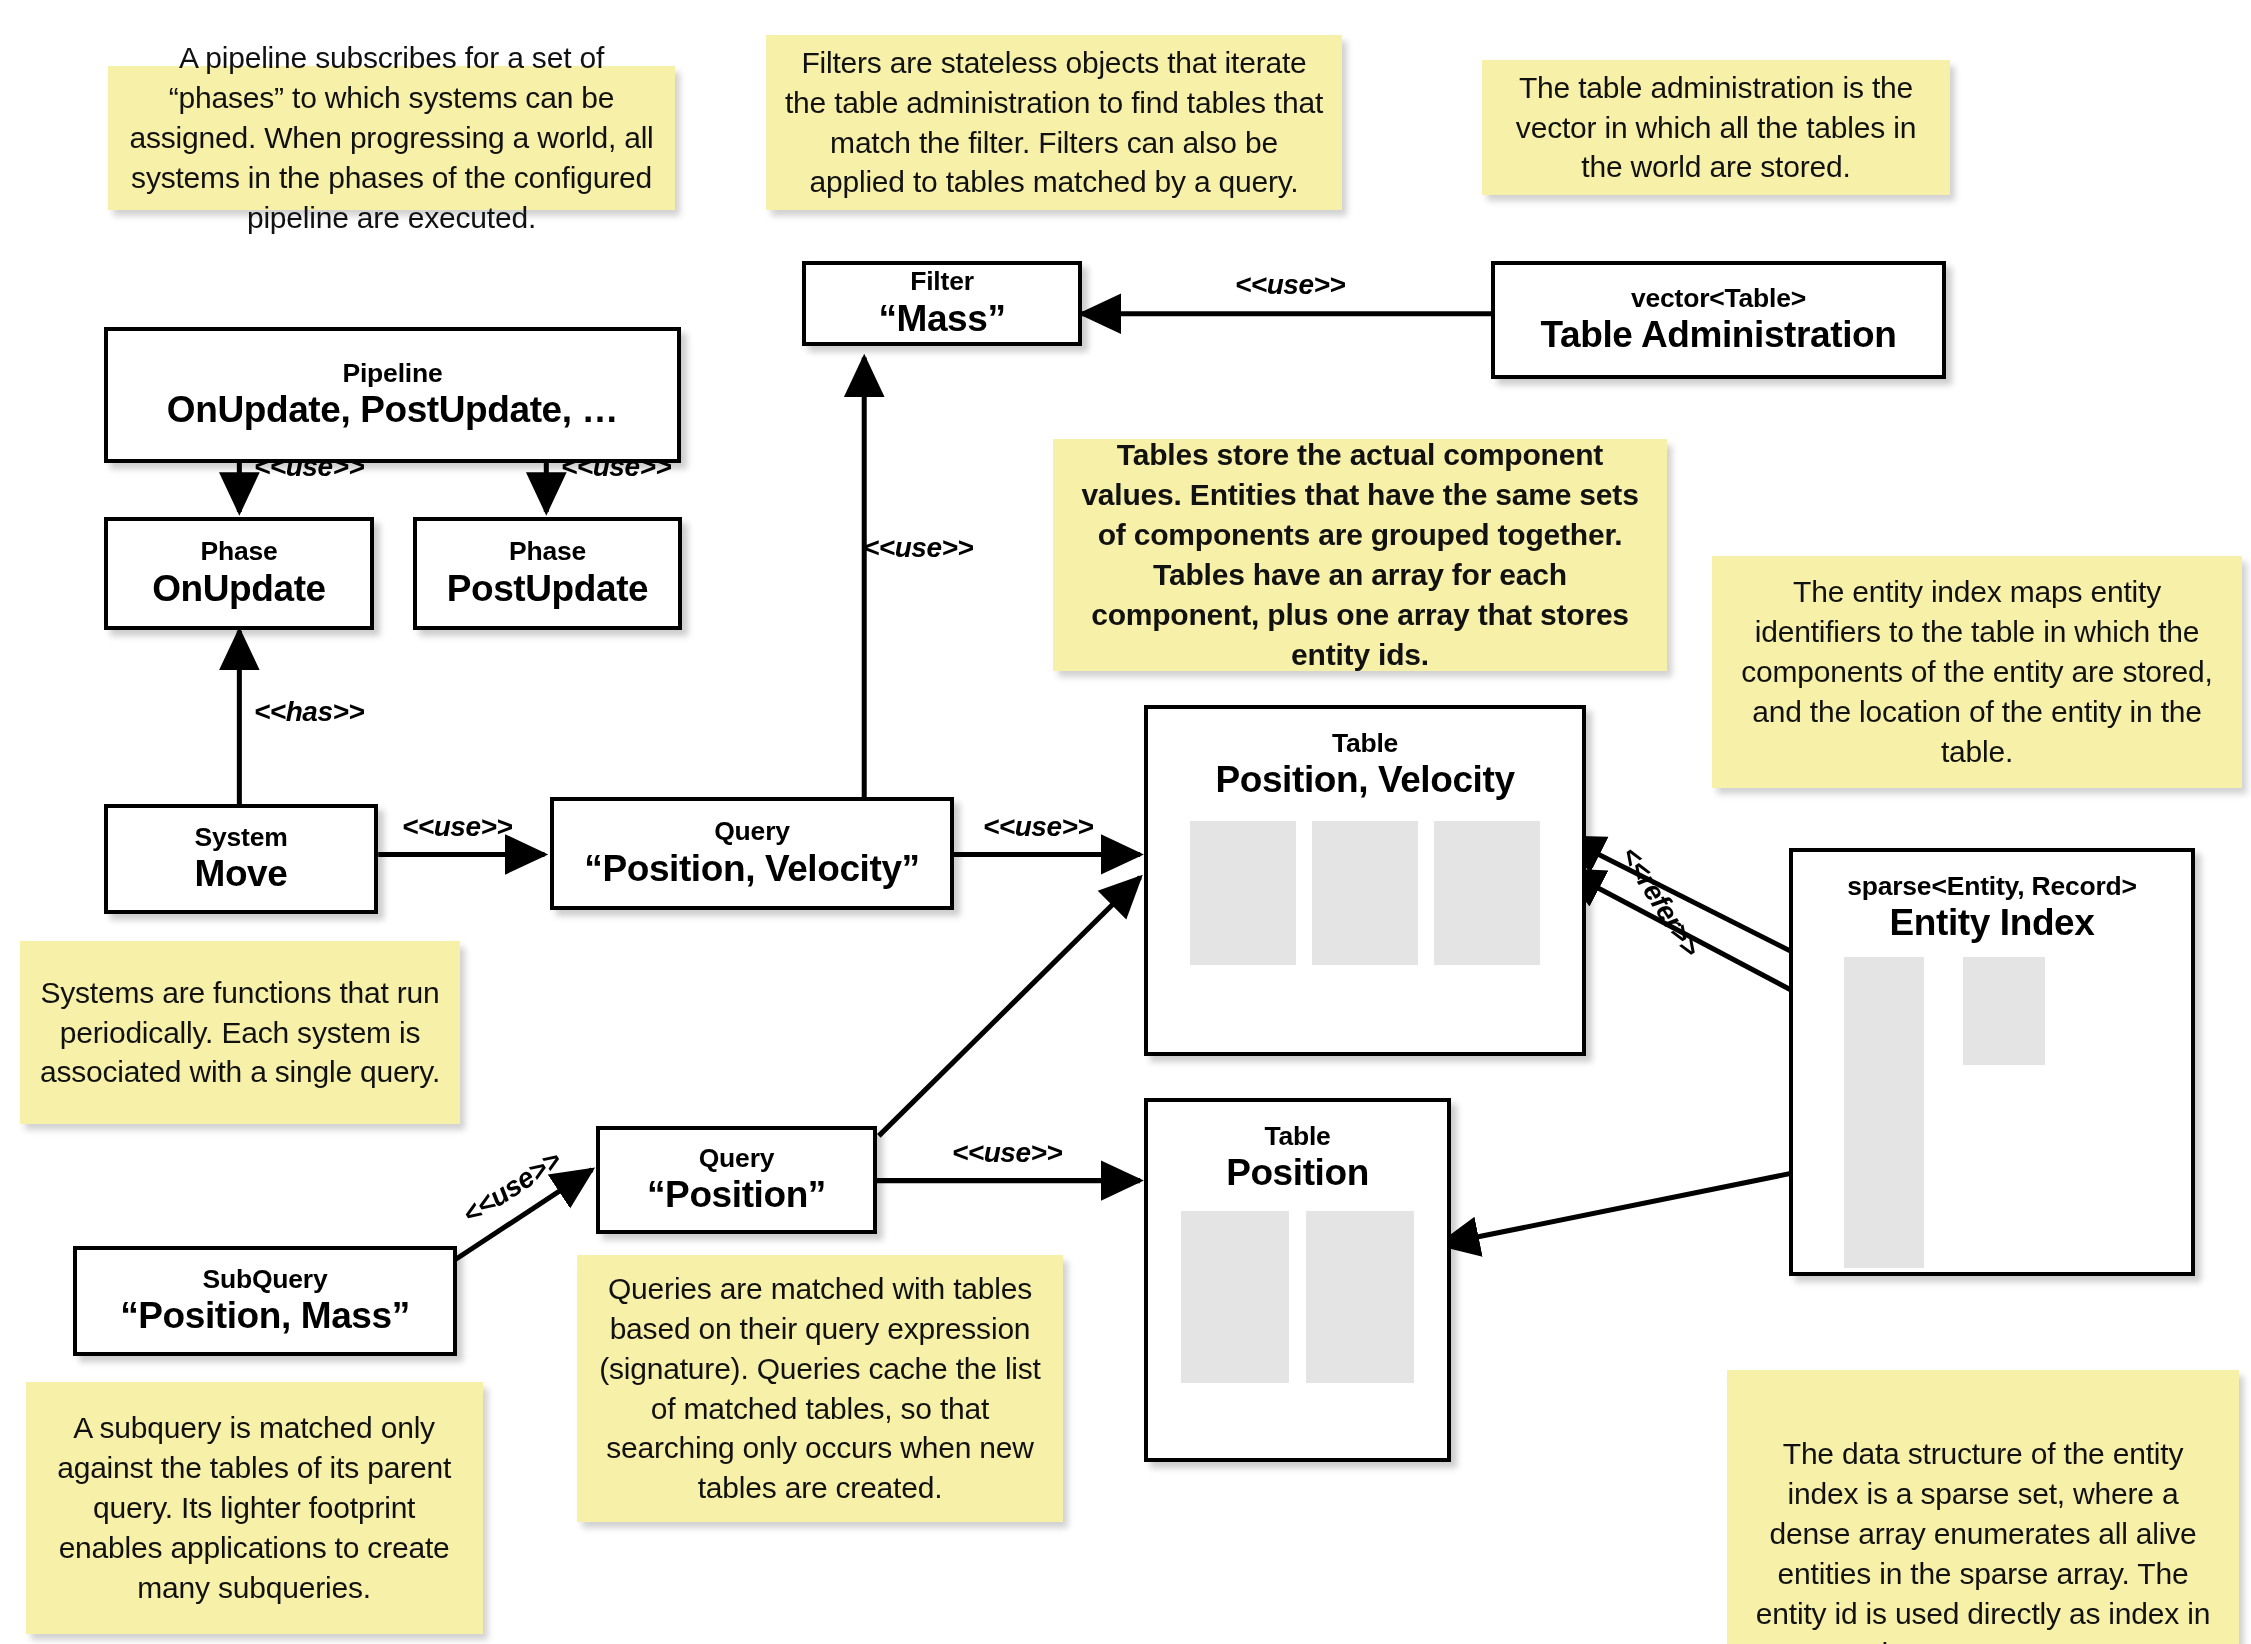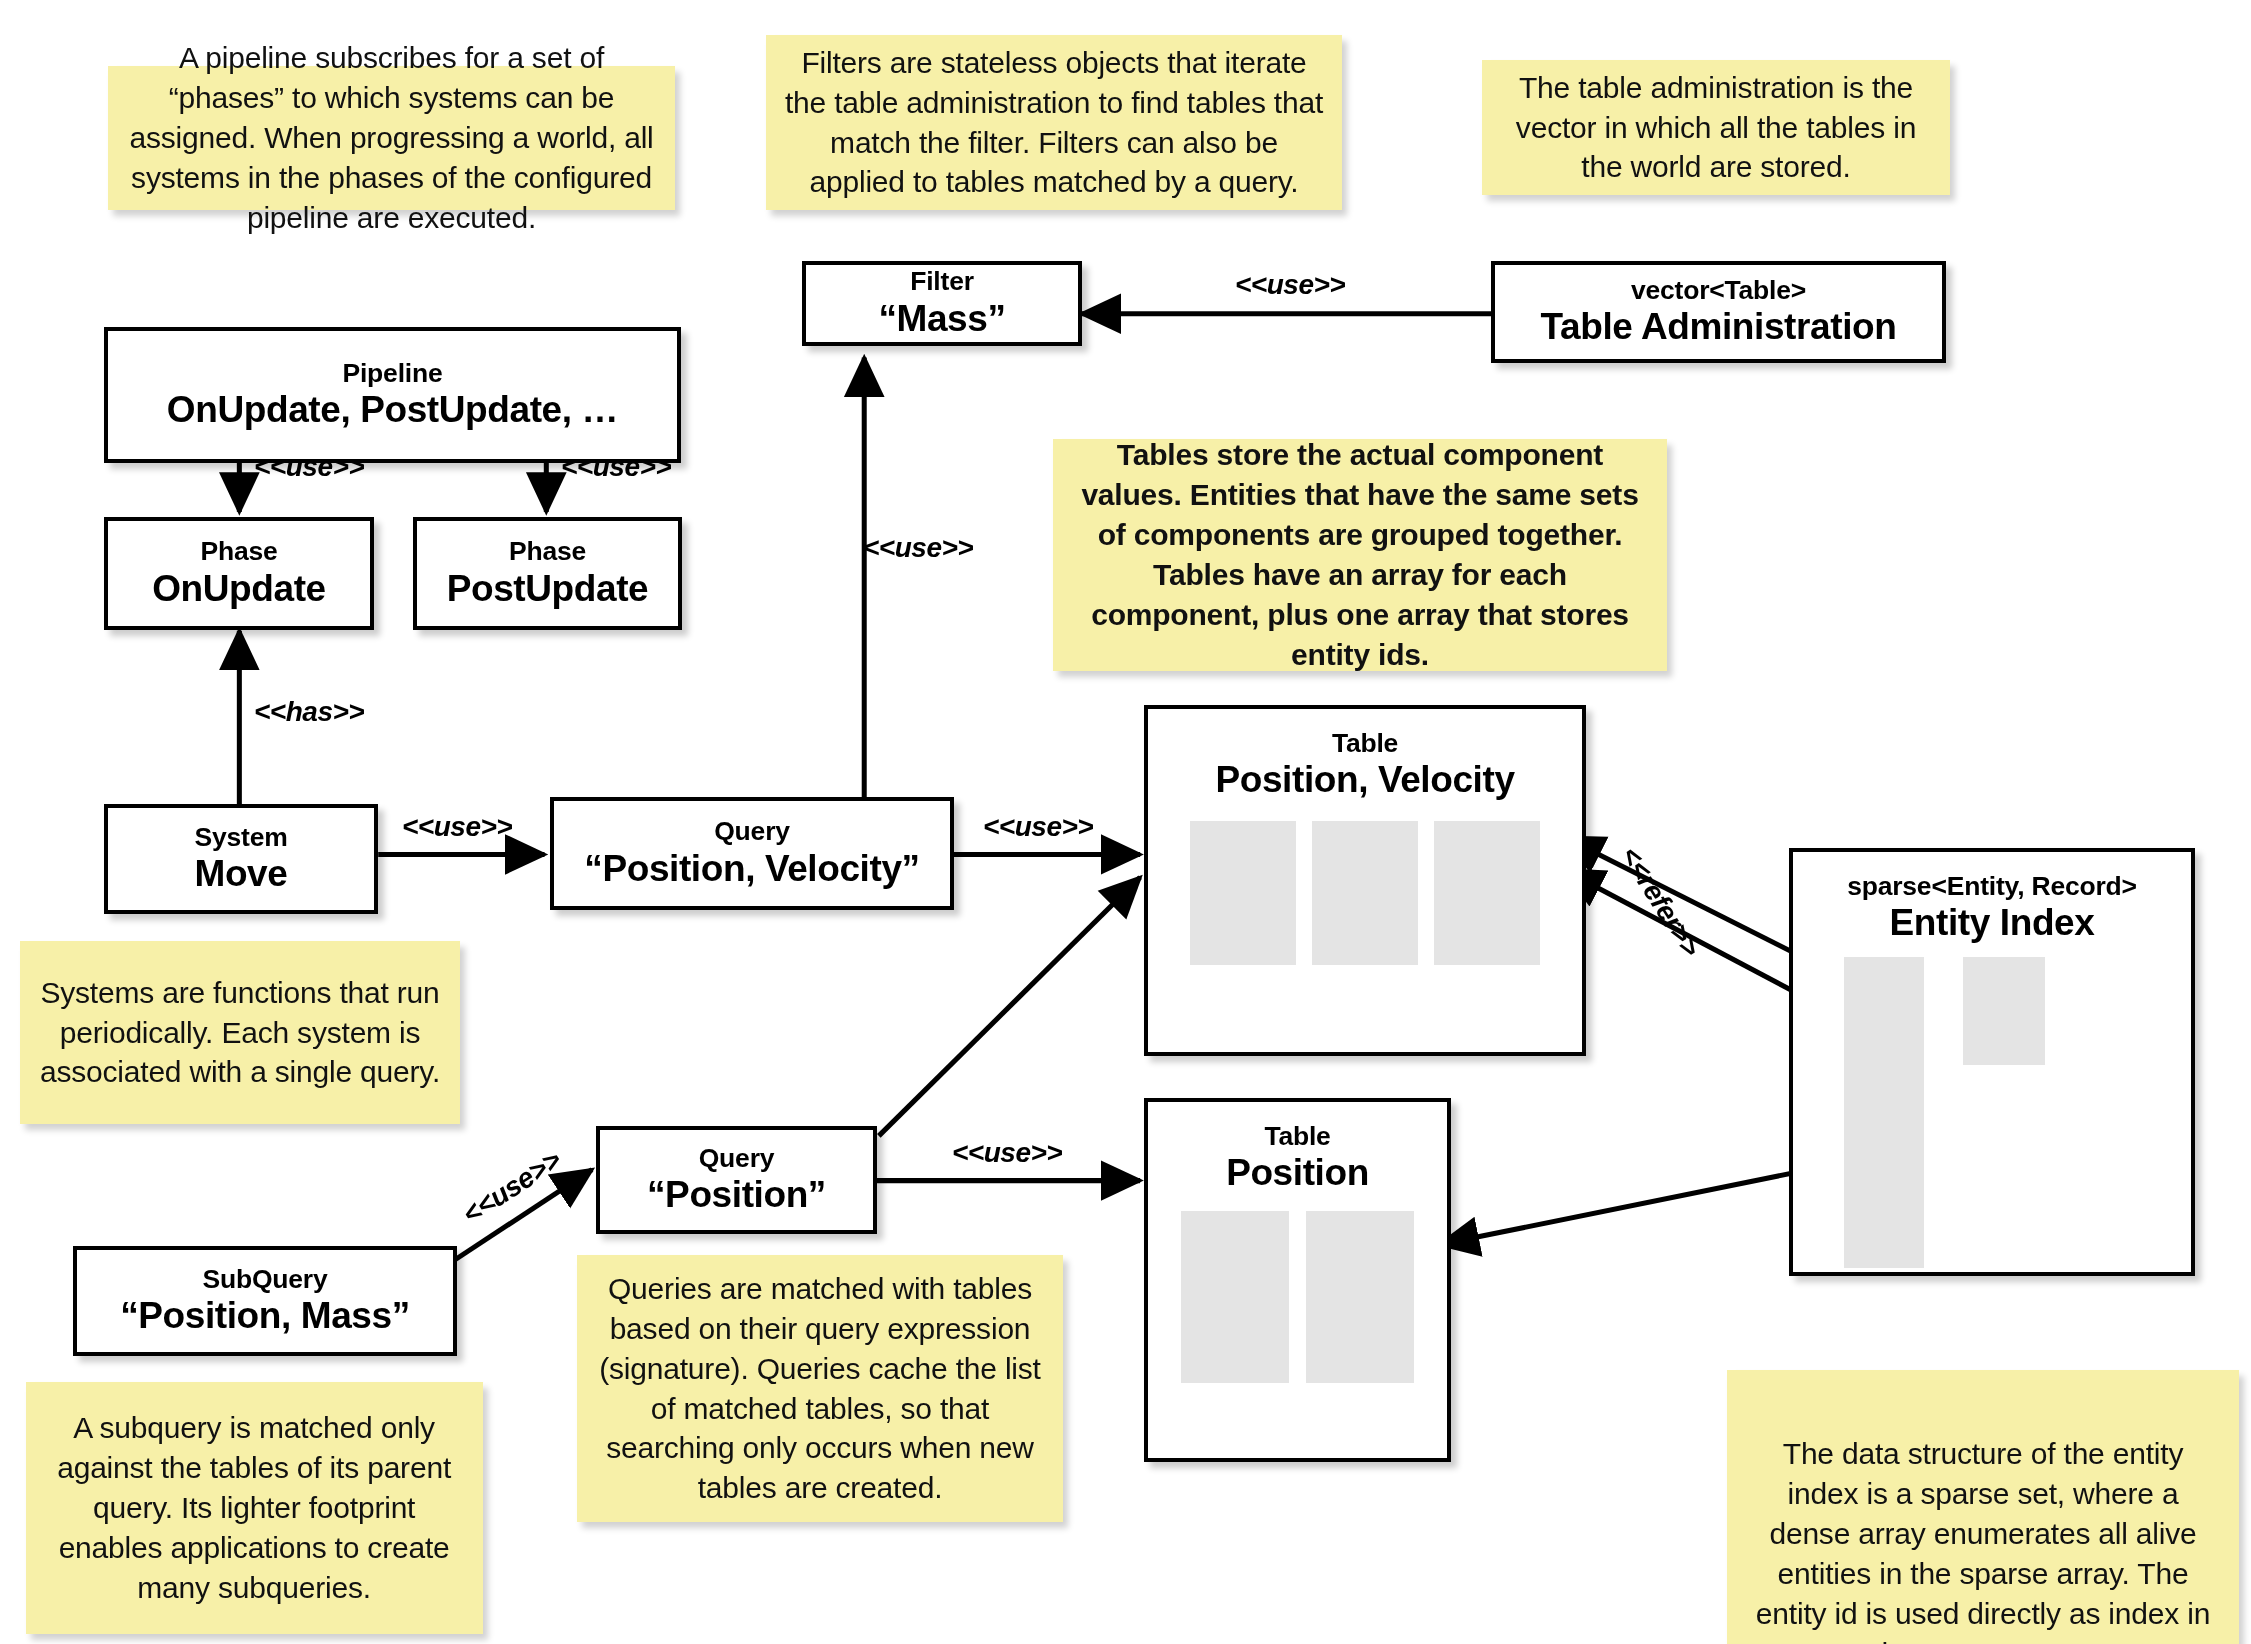--- a/index.html
+++ b/index.html
@@ -183,20 +183,23 @@
   </div>
 
   <div class="note" style="left:1482px; top:60px; width:468px; height:135px;">
     <span>The table administration is the vector in which all the tables in the world are stored.</span>
   </div>
 
   <div class="note" style="left:1053px; top:439px; width:614px; height:232px;font-weight:bold;">
     <span>Tables store the actual component values. Entities that have the same sets of components are grouped together. Tables have an array for each component, plus one array that stores entity ids.</span>
   </div>
 
+  <div class="note" style="left:1712px; top:556px; width:530px; height:232px;">
+    <span>The entity index maps entity identifiers to the table in which the components of the entity are stored, and the location of the entity in the table.</span>
+  </div>
 
   <div class="note" style="left:20px; top:941px; width:440px; height:183px;">
     <span>Systems are functions that run periodically. Each system is associated with a single query.</span>
   </div>
 
   <div class="note" style="left:577px; top:1255px; width:486px; height:267px;">
     <span>Queries are matched with tables based on their query expression (signature). Queries cache the list of matched tables, so that searching only occurs when new tables are created.</span>
   </div>
 
   <div class="note" style="left:25.6px; top:1382px; width:457px; height:252px;">
@@ -240,21 +243,21 @@
   <div class="node" style="left:73px; top:1246px; width:384px; height:110px;">
     <div class="stereo">SubQuery</div>
     <div class="name">“Position, Mass”</div>
   </div>
 
   <div class="node" style="left:802px; top:261px; width:280px; height:85px;">
     <div class="stereo">Filter</div>
     <div class="name">“Mass”</div>
   </div>
 
-  <div class="node" style="left:1491px; top:261px; width:455px; height:102px;">
+  <div class="node" style="left:1491px; top:261px; width:455px; height:118px;">
     <div class="stereo">vector&lt;Table&gt;</div>
     <div class="name">Table Administration</div>
   </div>
 
   <div class="node table-node" style="left:1144px; top:705px; width:442px; height:351px;">
     <div class="stereo">Table</div>
     <div class="name">Position, Velocity</div>
     <div class="cols">
       <div class="col" style="width:106px;"></div>
       <div class="col" style="width:106px;"></div>

